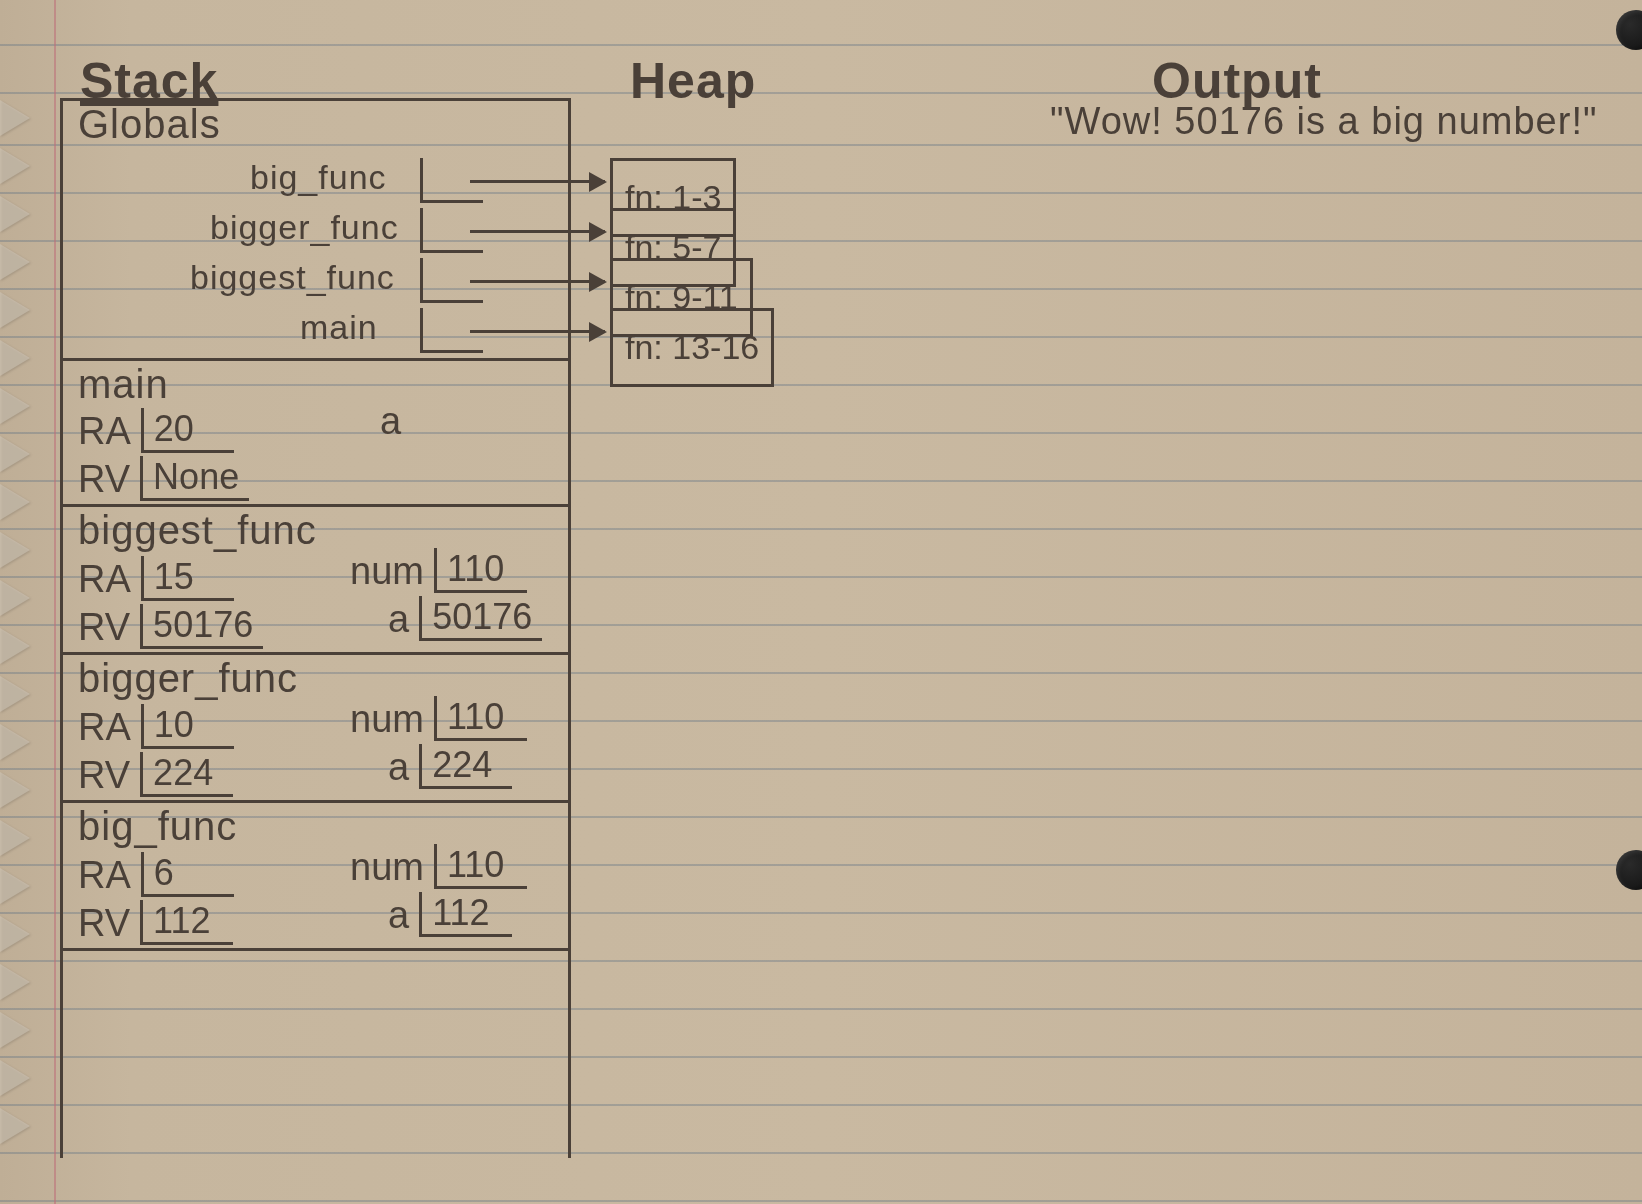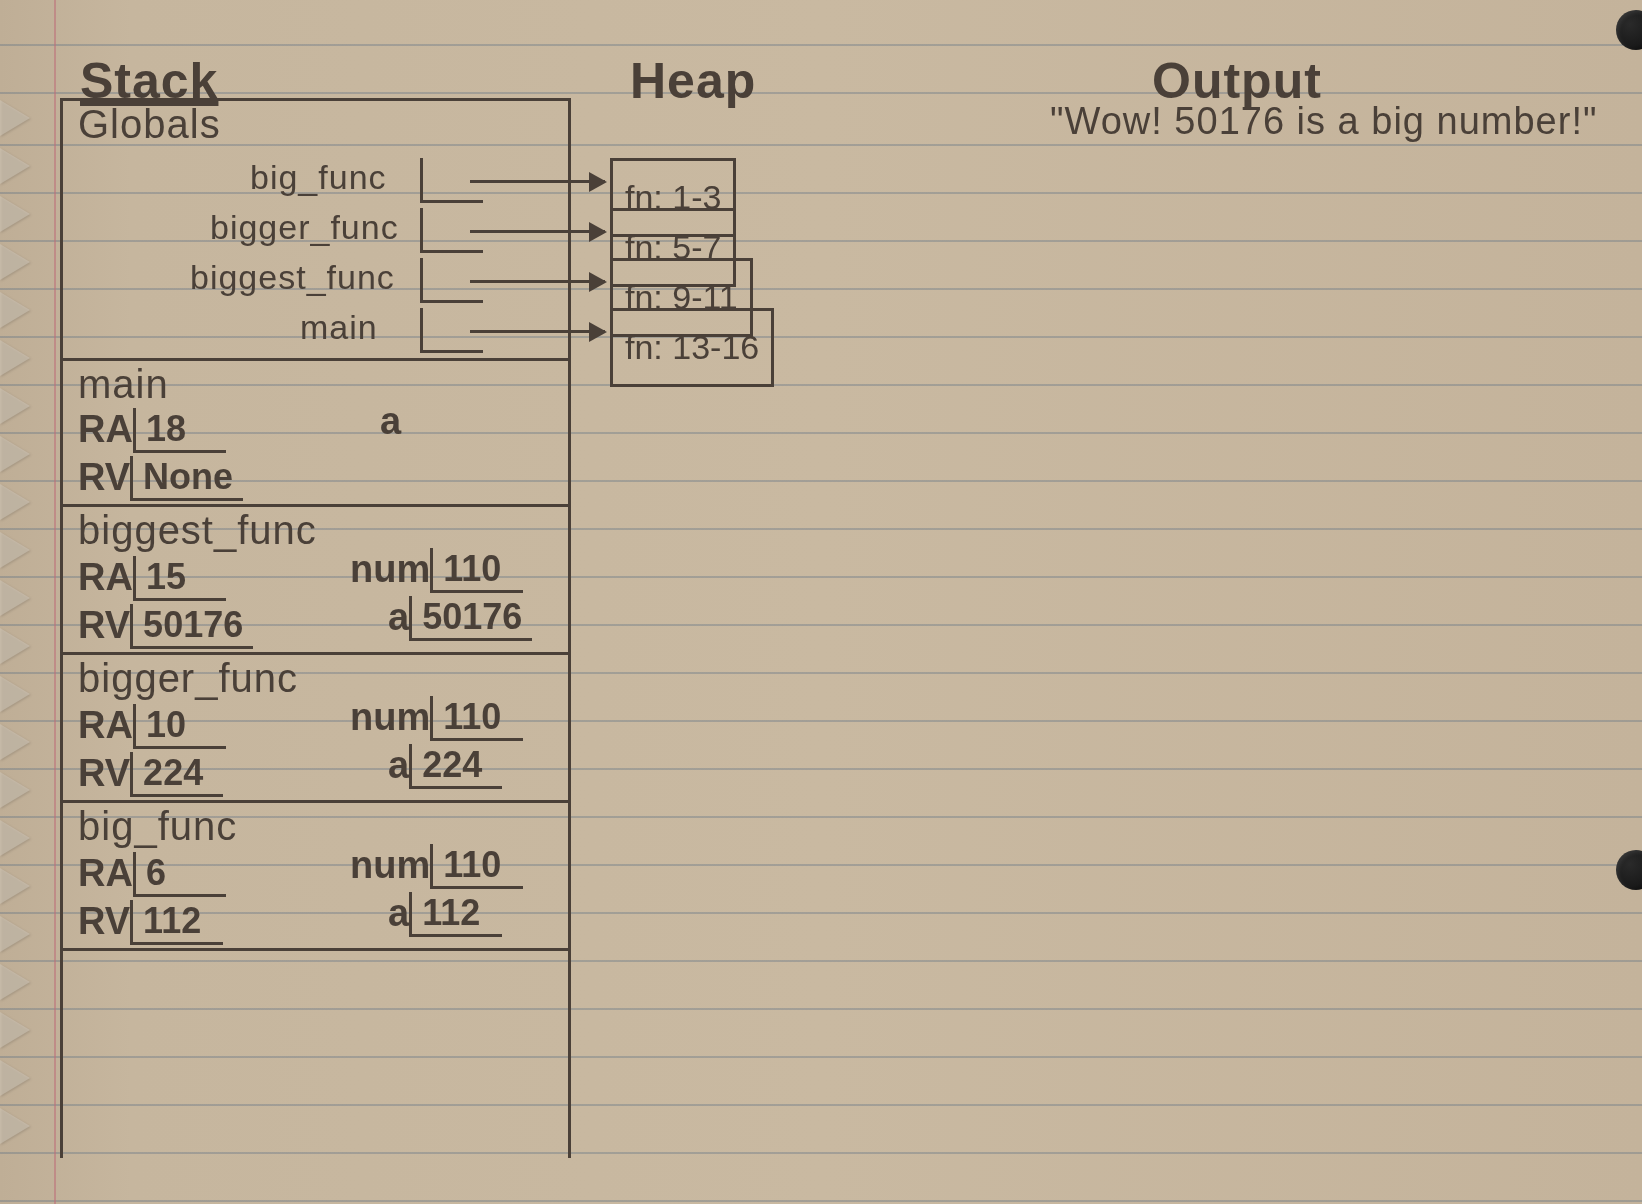--- a/index.html
+++ b/index.html
@@ -100,22 +100,22 @@
     left: 60px;
     width: 508px;
     height: 3px;
     background: #4a4038;
   }
 
   
   .slot {
     position: absolute;
     display: flex;
-    align-items: flex-start;
-    font-weight: bold;
+    align-items: flex-end;
+    gap: 10px;
   }
   .slot .lab {
     font-size: 38px;
     color: #4a4038;
   }
   .cell {
     display: inline-block;
     min-width: 70px;
     height: 42px;
     border-left: 3px solid #4a4038;
@@ -216,21 +216,21 @@
 <div class="hw sm" style="left:300px; top:308px;">main</div>
 <span class="cell" style="position:absolute; left:420px; top:308px; min-width:40px;"></span>
 <div class="arrow" style="left:470px; top:330px; width:135px;"></div>
 <div class="heapbox" style="left:610px; top:308px;">fn: 13-16</div>
 
 <div class="sep" style="top:358px;"></div>
 
 <div class="hw" style="left:78px; top:362px;">main</div>
 <div class="slot" style="left:78px; top:408px;">
   <span class="lab">RA</span>
-  <span class="cell">18</span>
+  <span class="cell">20</span>
 </div>
 <div class="slot" style="left:380px; top:400px;">
   <span class="lab">a</span>
 </div>
 <div class="slot" style="left:78px; top:456px;">
   <span class="lab">RV</span>
   <span class="cell">None</span>
 </div>
 <div class="sep" style="top:504px;"></div>
 

